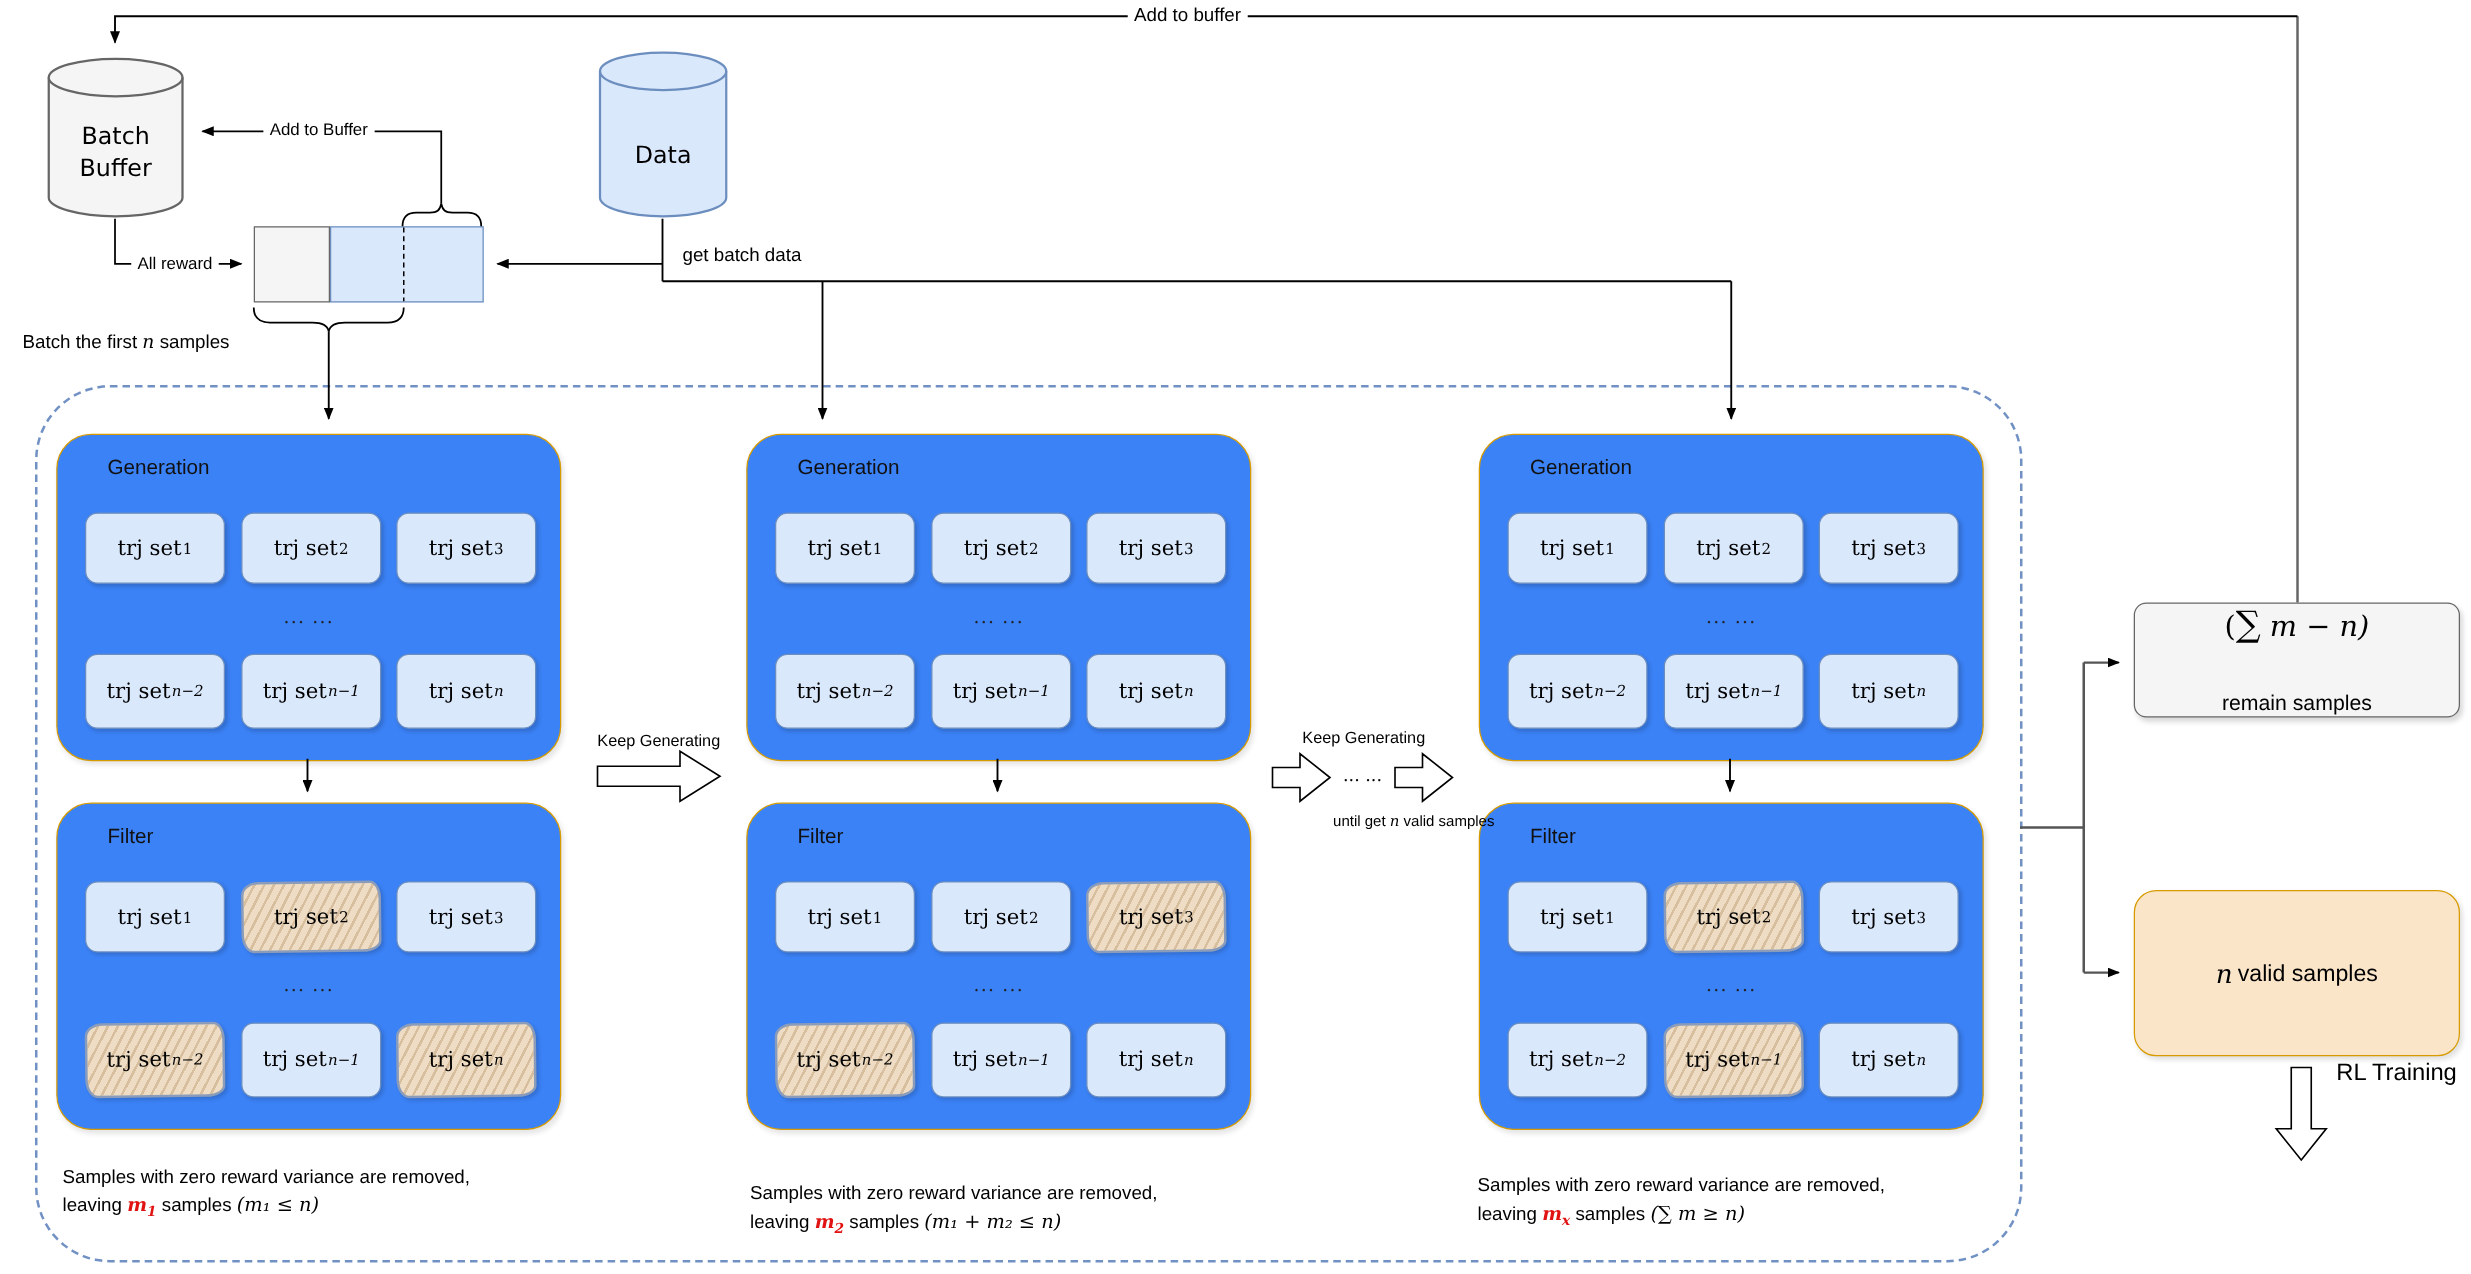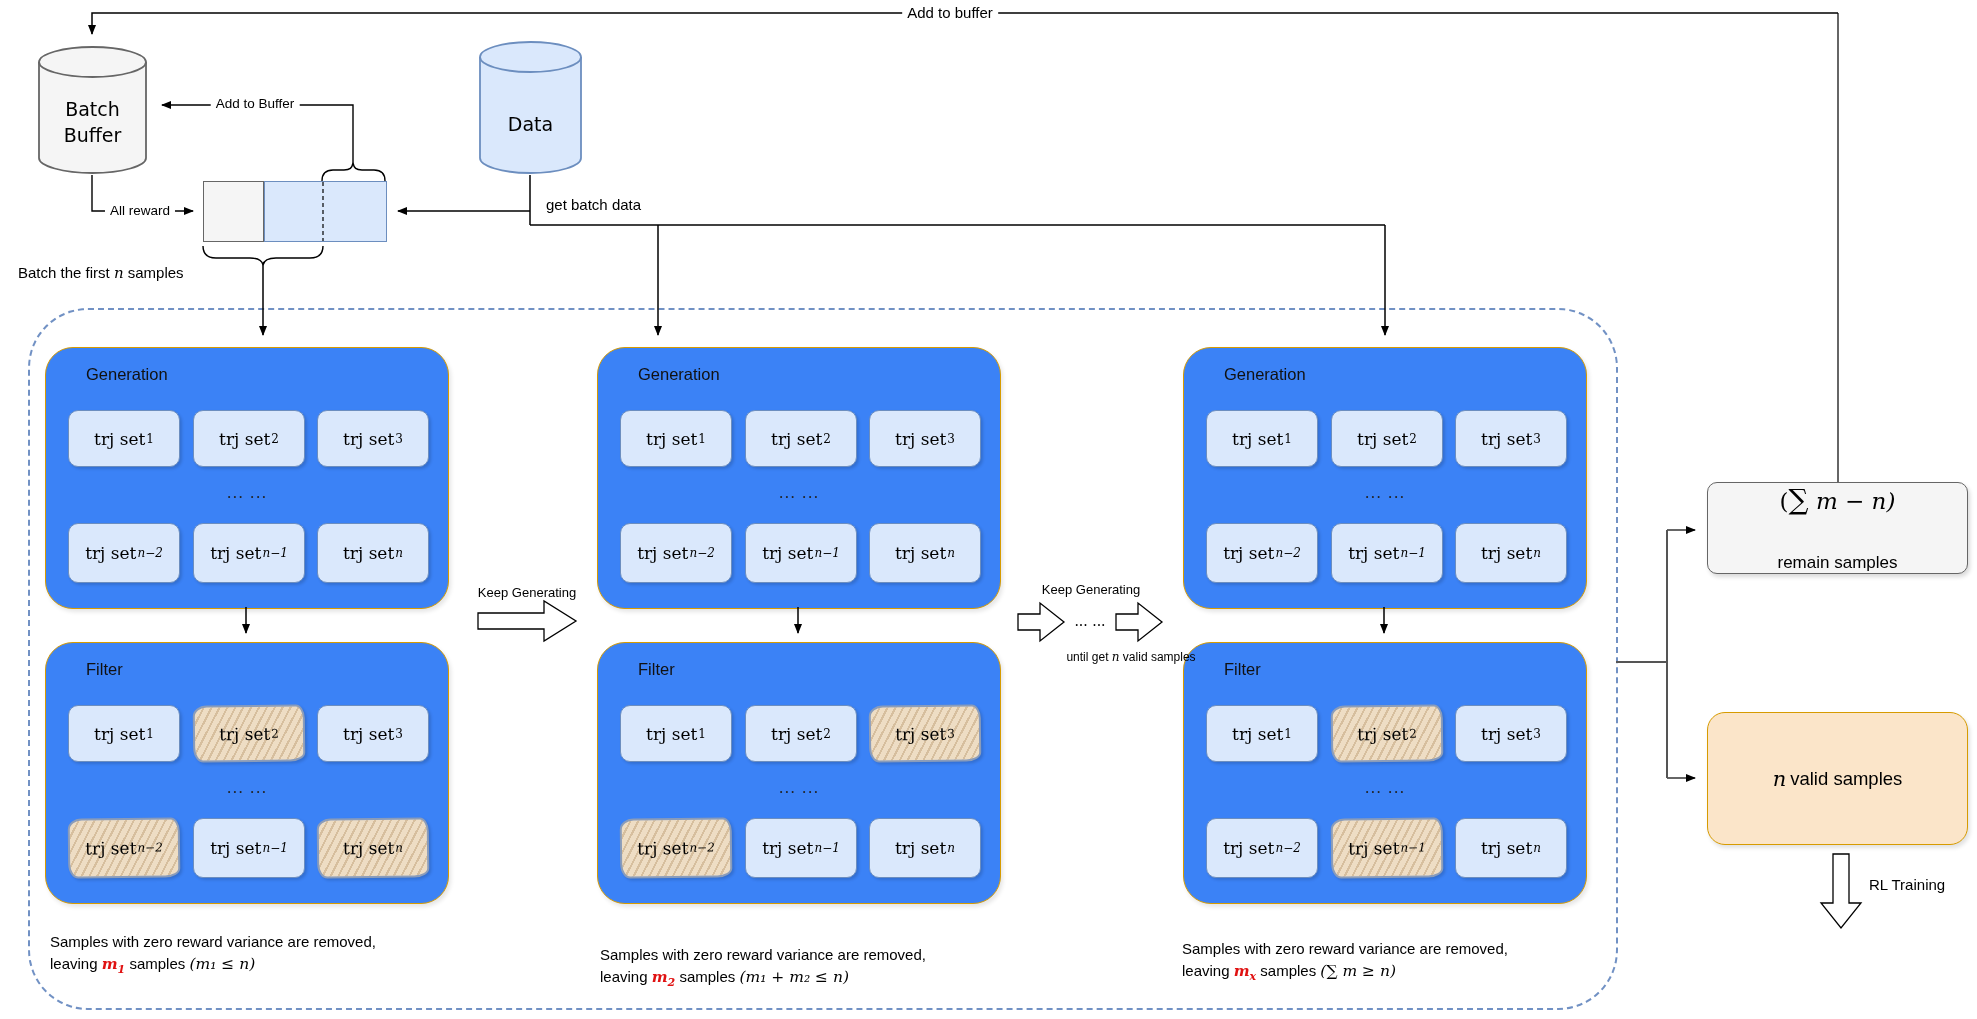--- a/index.html
+++ b/index.html
@@ -339,15 +339,15 @@
       <span>(</span><span class="sig">∑</span><span class="mn"> m − n)</span>
     </div>
     <div class="l2">remain samples</div>
   </div>
 
   <div class="valid-box">
     <span class="math">n</span>
       <span> valid samples</span>
   </div>
 
-  <div class="small-note" style="left:1869px;top:876px;font-size:15px;">RL Training</div>
+  <div class="small-note" style="left:1869px;top:848px;font-size:19px;">RL Training</div>
 
 </div>
 
 </body></html>

